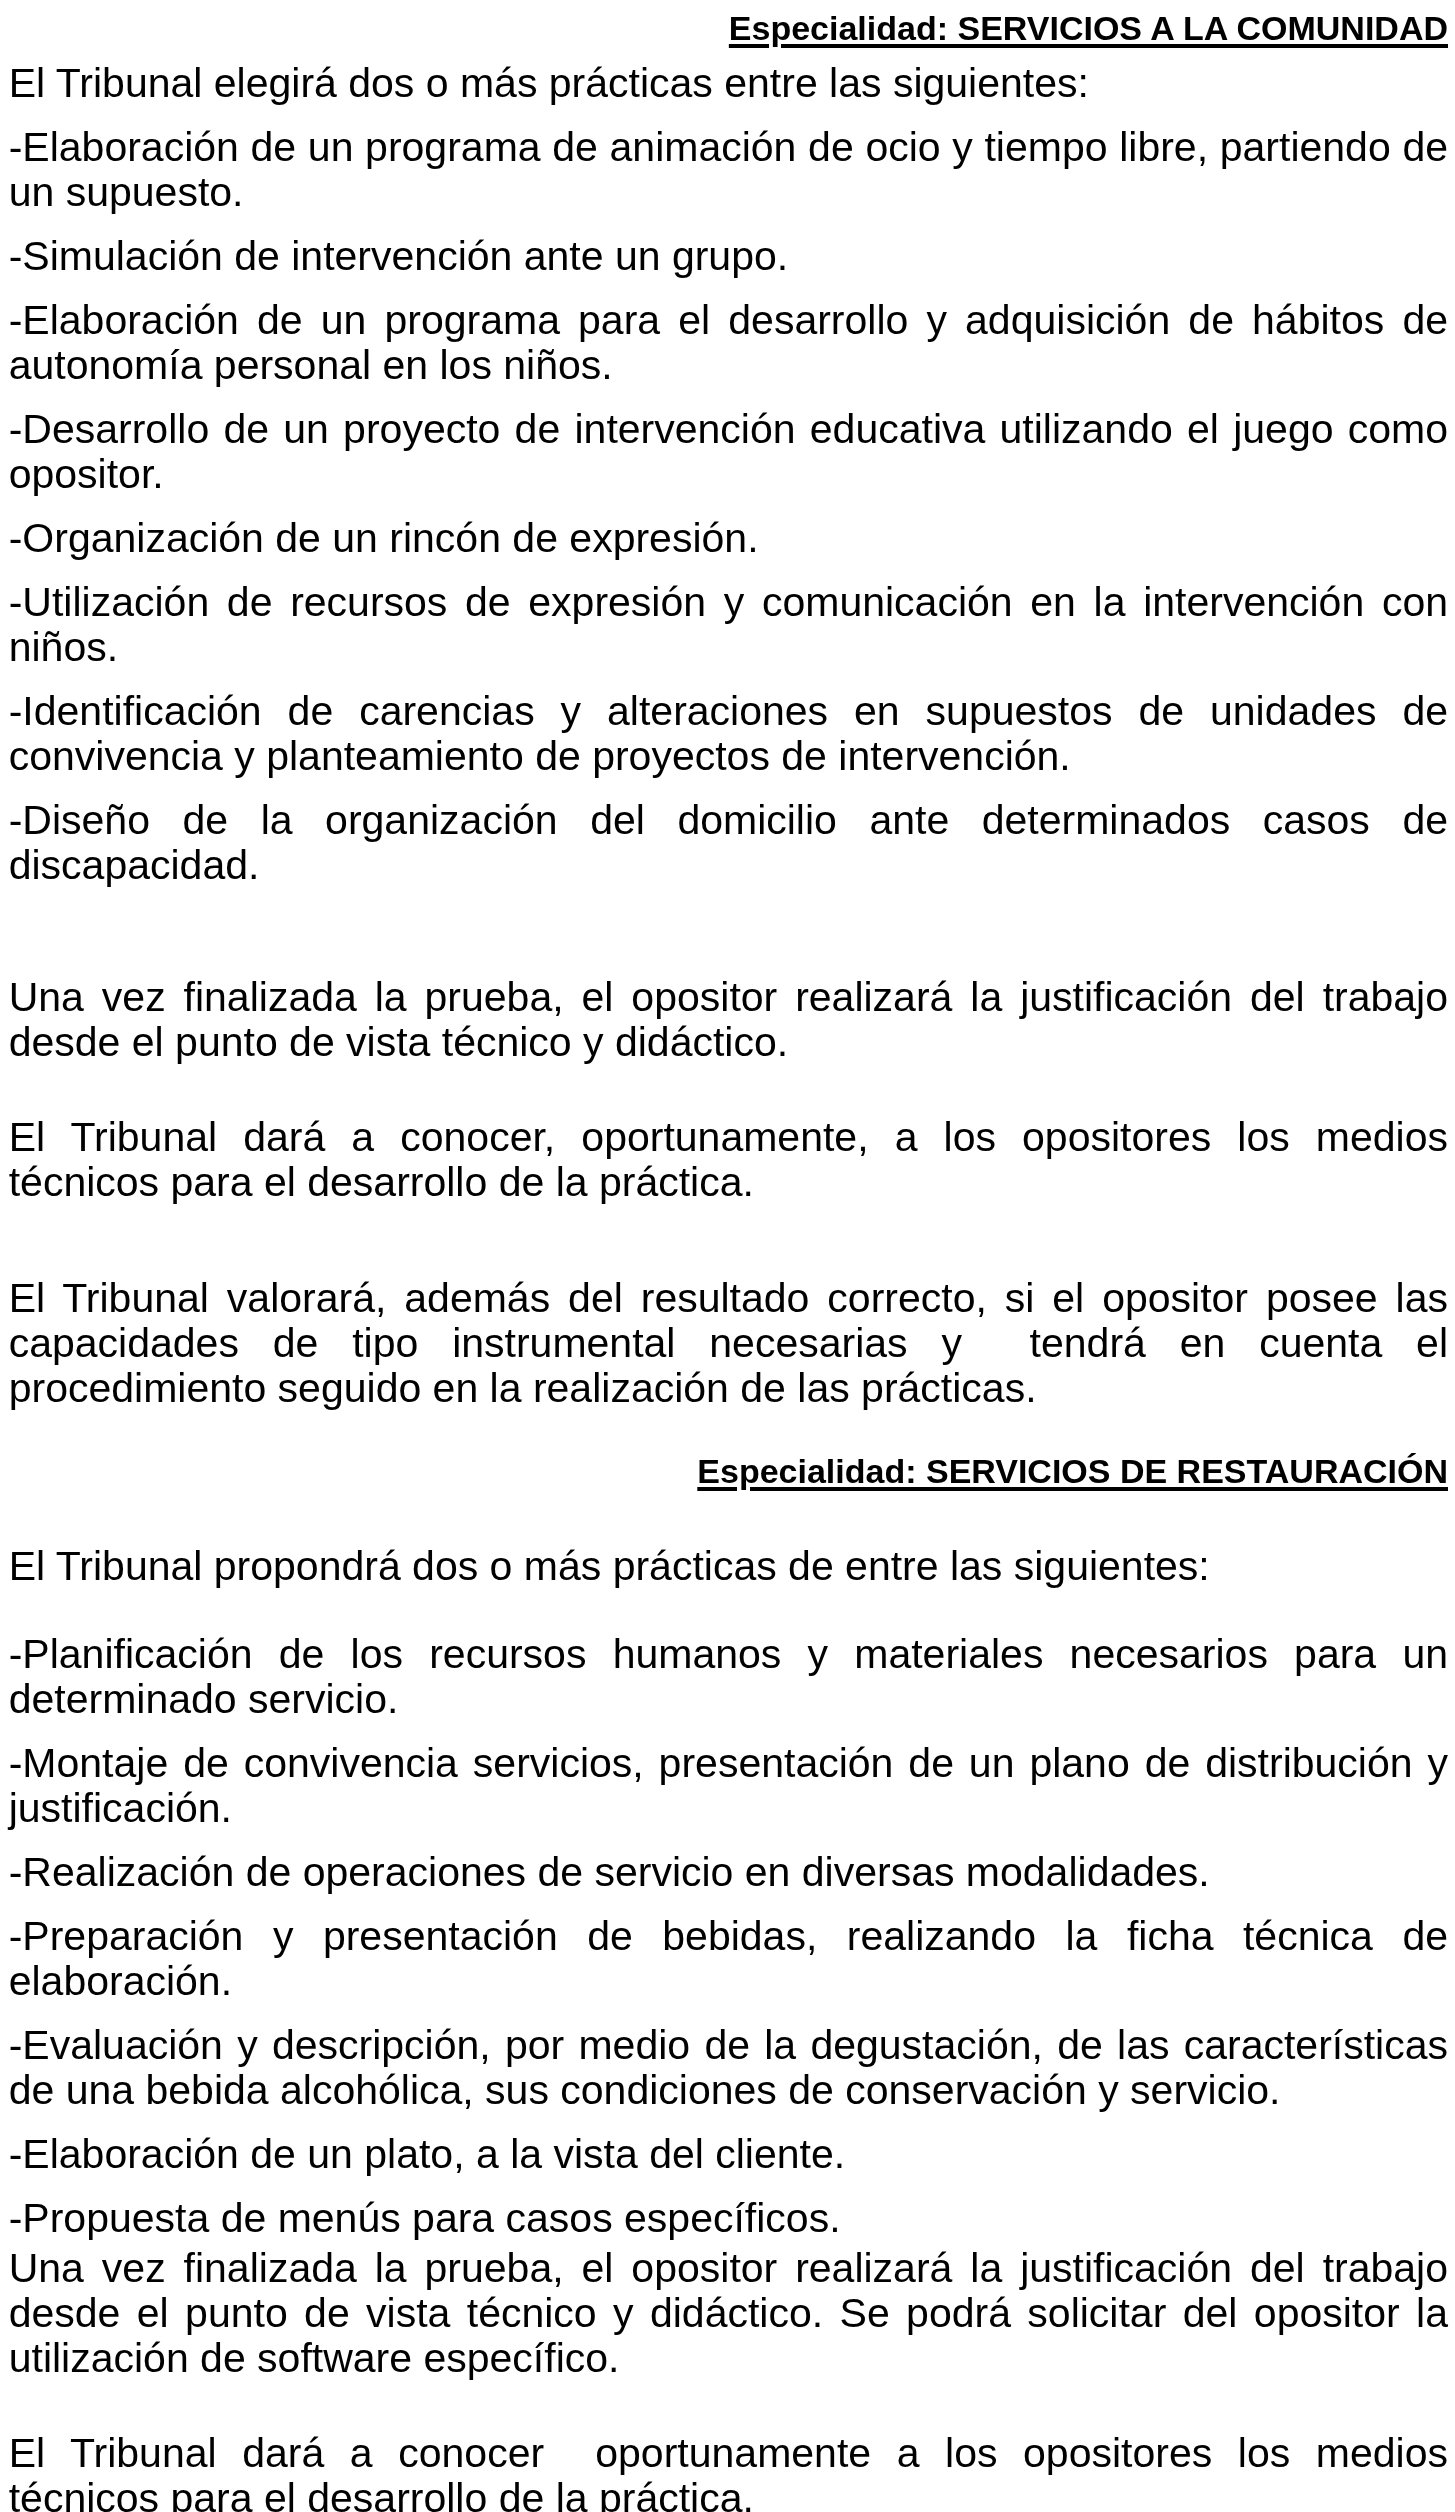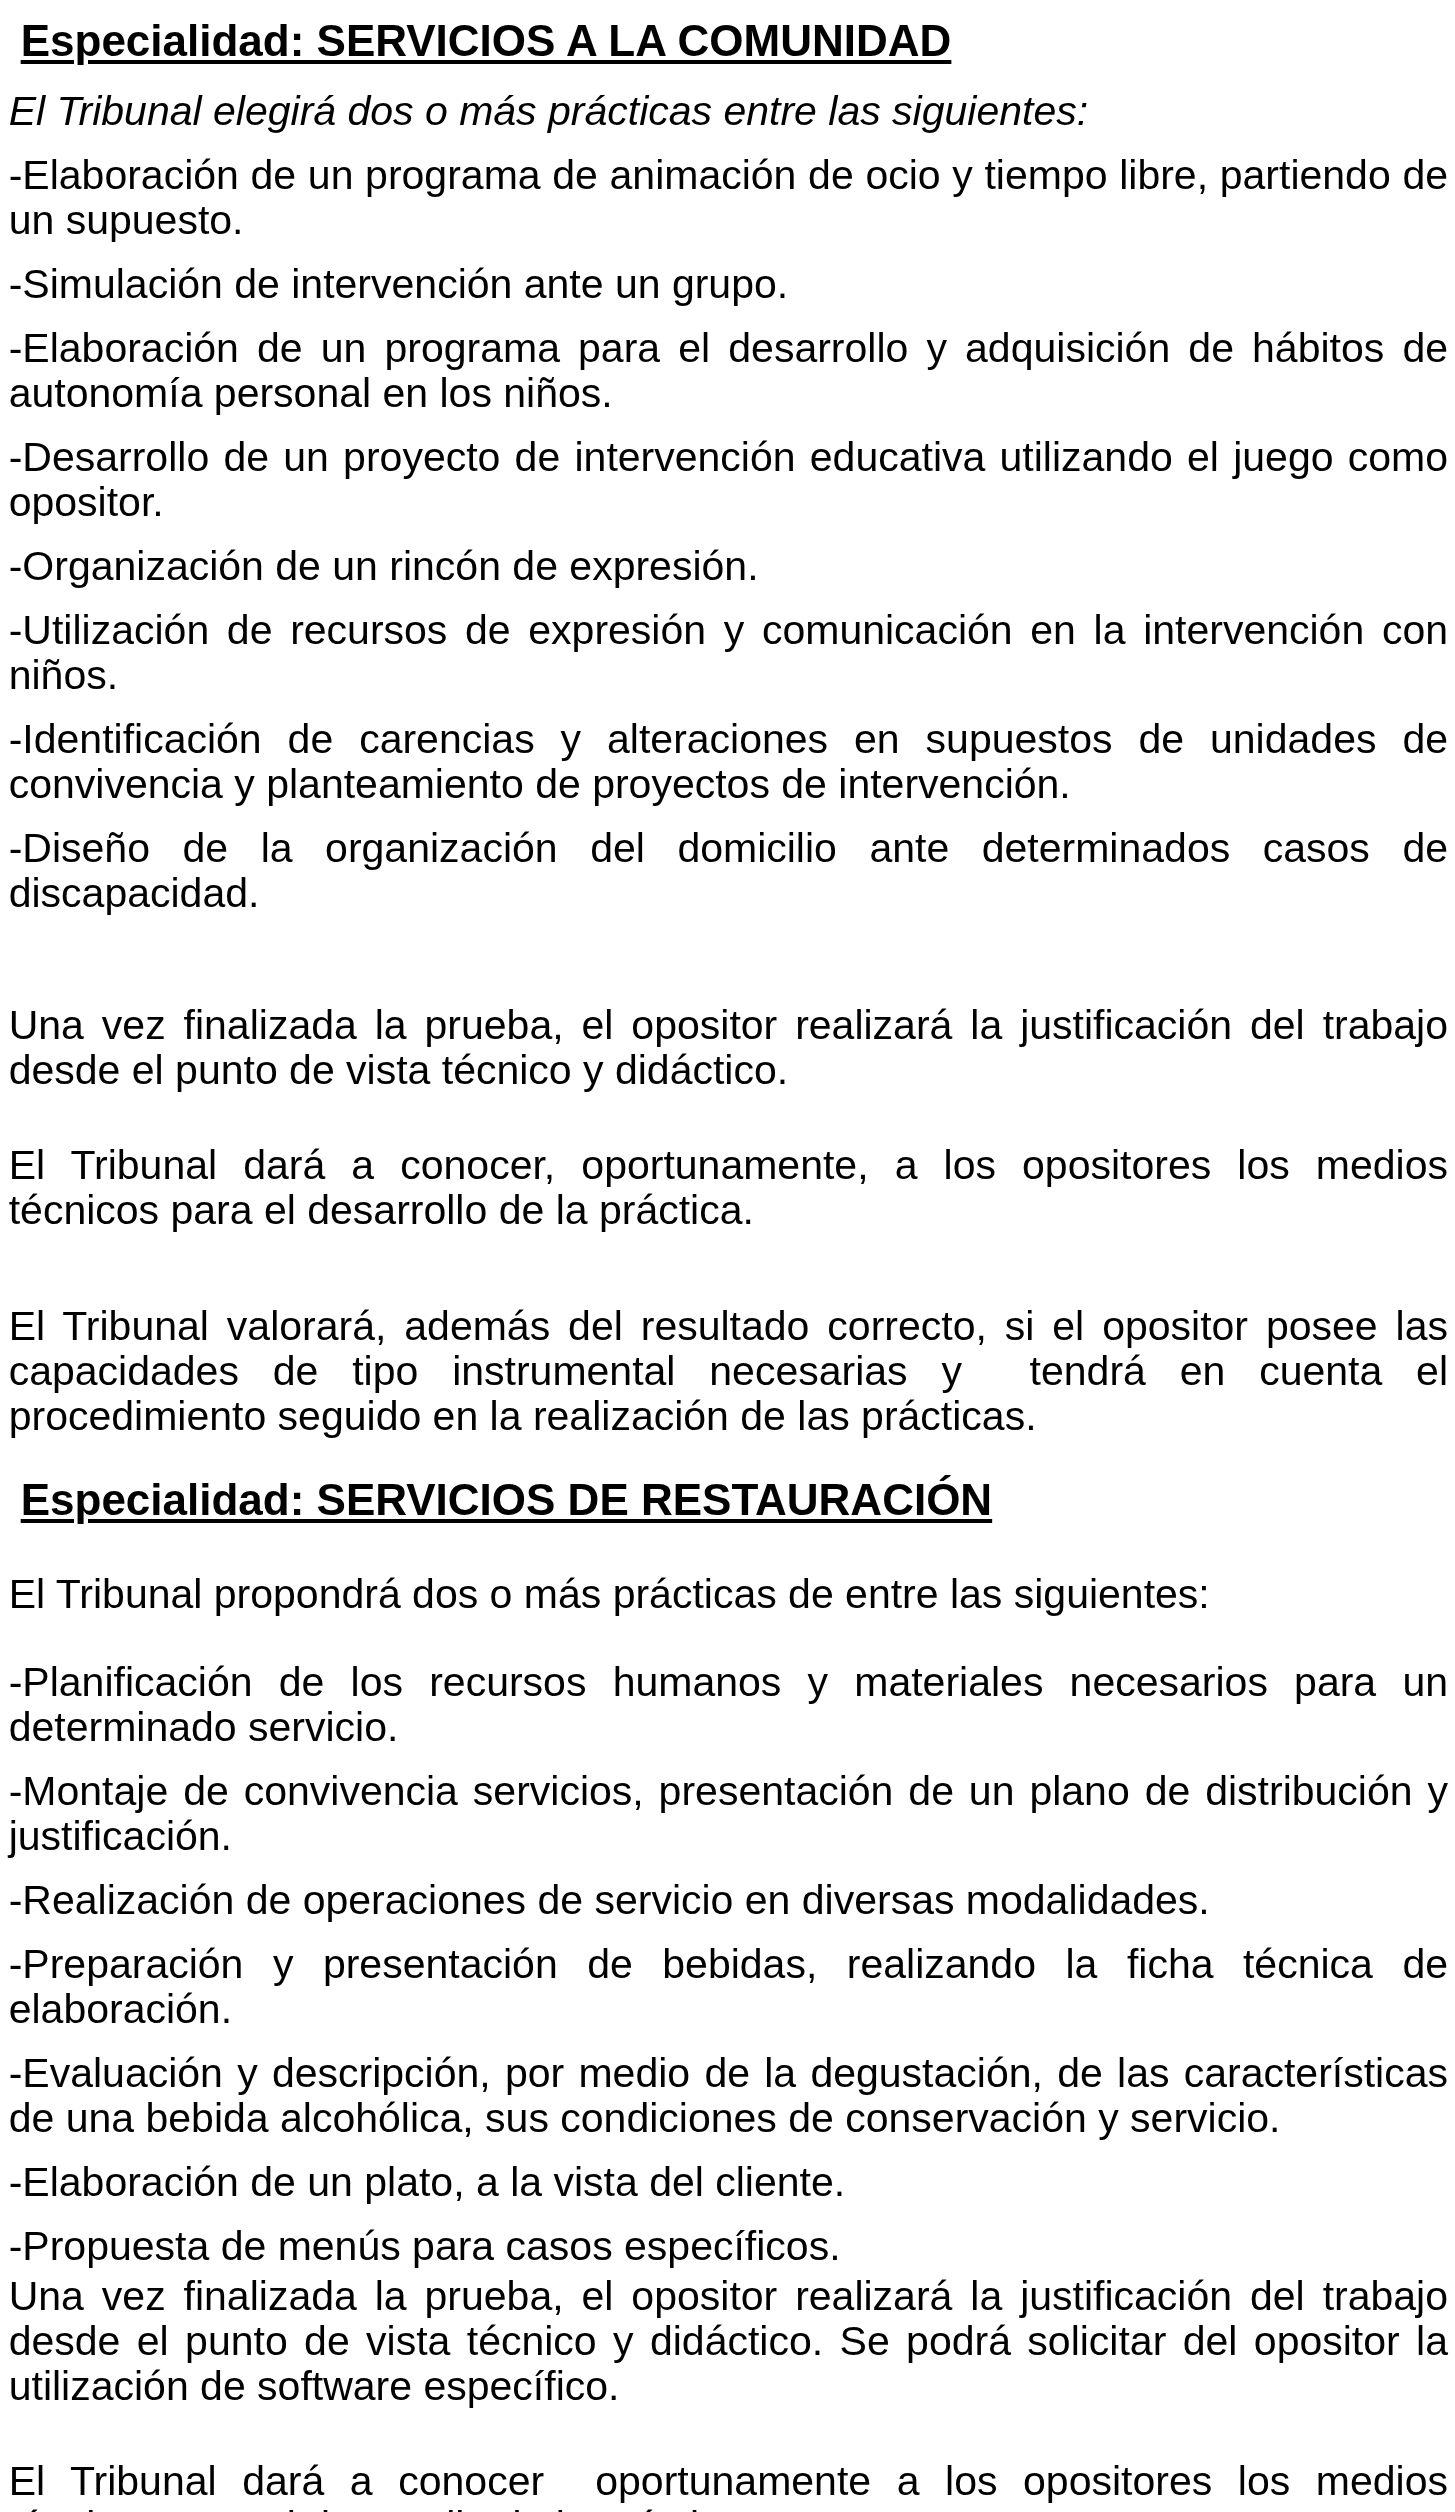--- a/index.html
+++ b/index.html
@@ -9,33 +9,33 @@
     box-sizing: border-box;
     padding: 6px 7px 0 8.7px;
     background: #ffffff;
     color: #000000;
     font-family: "Liberation Sans", "DejaVu Sans", sans-serif;
     font-size: 41px;
     line-height: 45px;
     text-align: justify;
   }
   h1, h2 {
-    font-size: 44px;
+    font-size: 34px;
     line-height: 45px;
     font-weight: bold;
-    margin: 12px;
-    text-align: left;
+    margin: 0;
+    text-align: right;
   }
   .underlined {
     text-decoration: underline;
     text-decoration-thickness: 4.3px;
     text-underline-offset: 4.3px;
   }
   p { margin: 0; }
-  .intro-1 { margin-top: 26px; font-style: italic; }
+  .intro-1 { margin-top: 10px; }
   .list-1 { margin-top: 19px; }
   .item + .item { margin-top: 19px; }
   .para-a { margin-top: 87px; }
   .para-b { margin-top: 50px; }
   .para-c { margin-top: 71px; }
   .heading-2 { margin-top: 38px; }
   .intro-2 { margin-top: 50px; }
   .list-2 { margin-top: 43px; }
   .para-d { margin-top: 5.2px; }
   .para-e { margin-top: 50px; }

